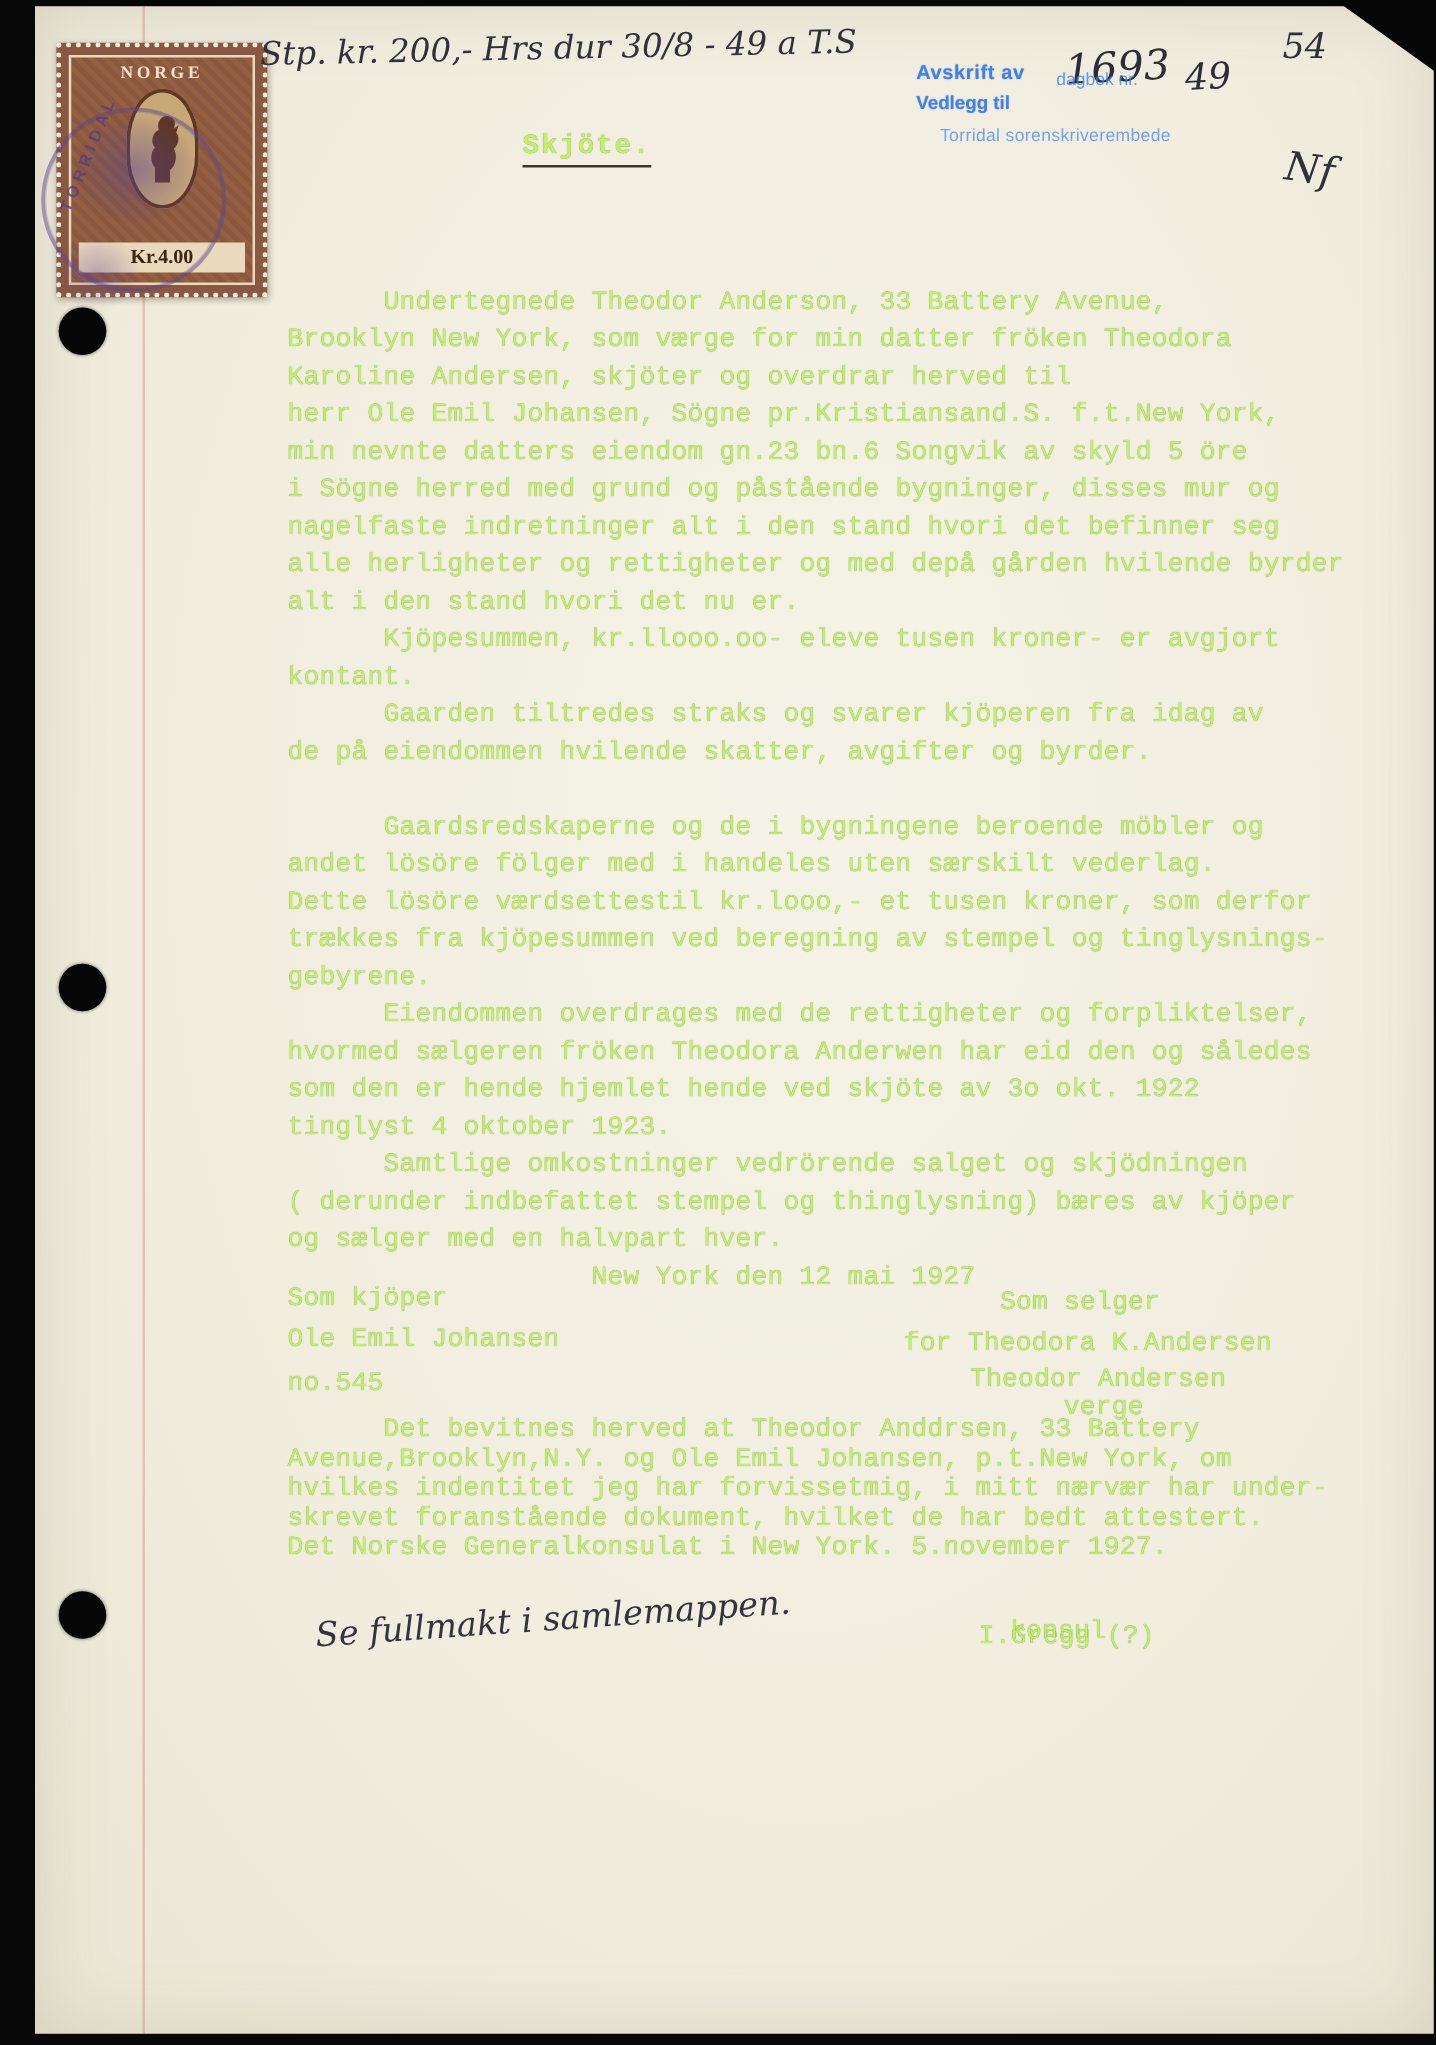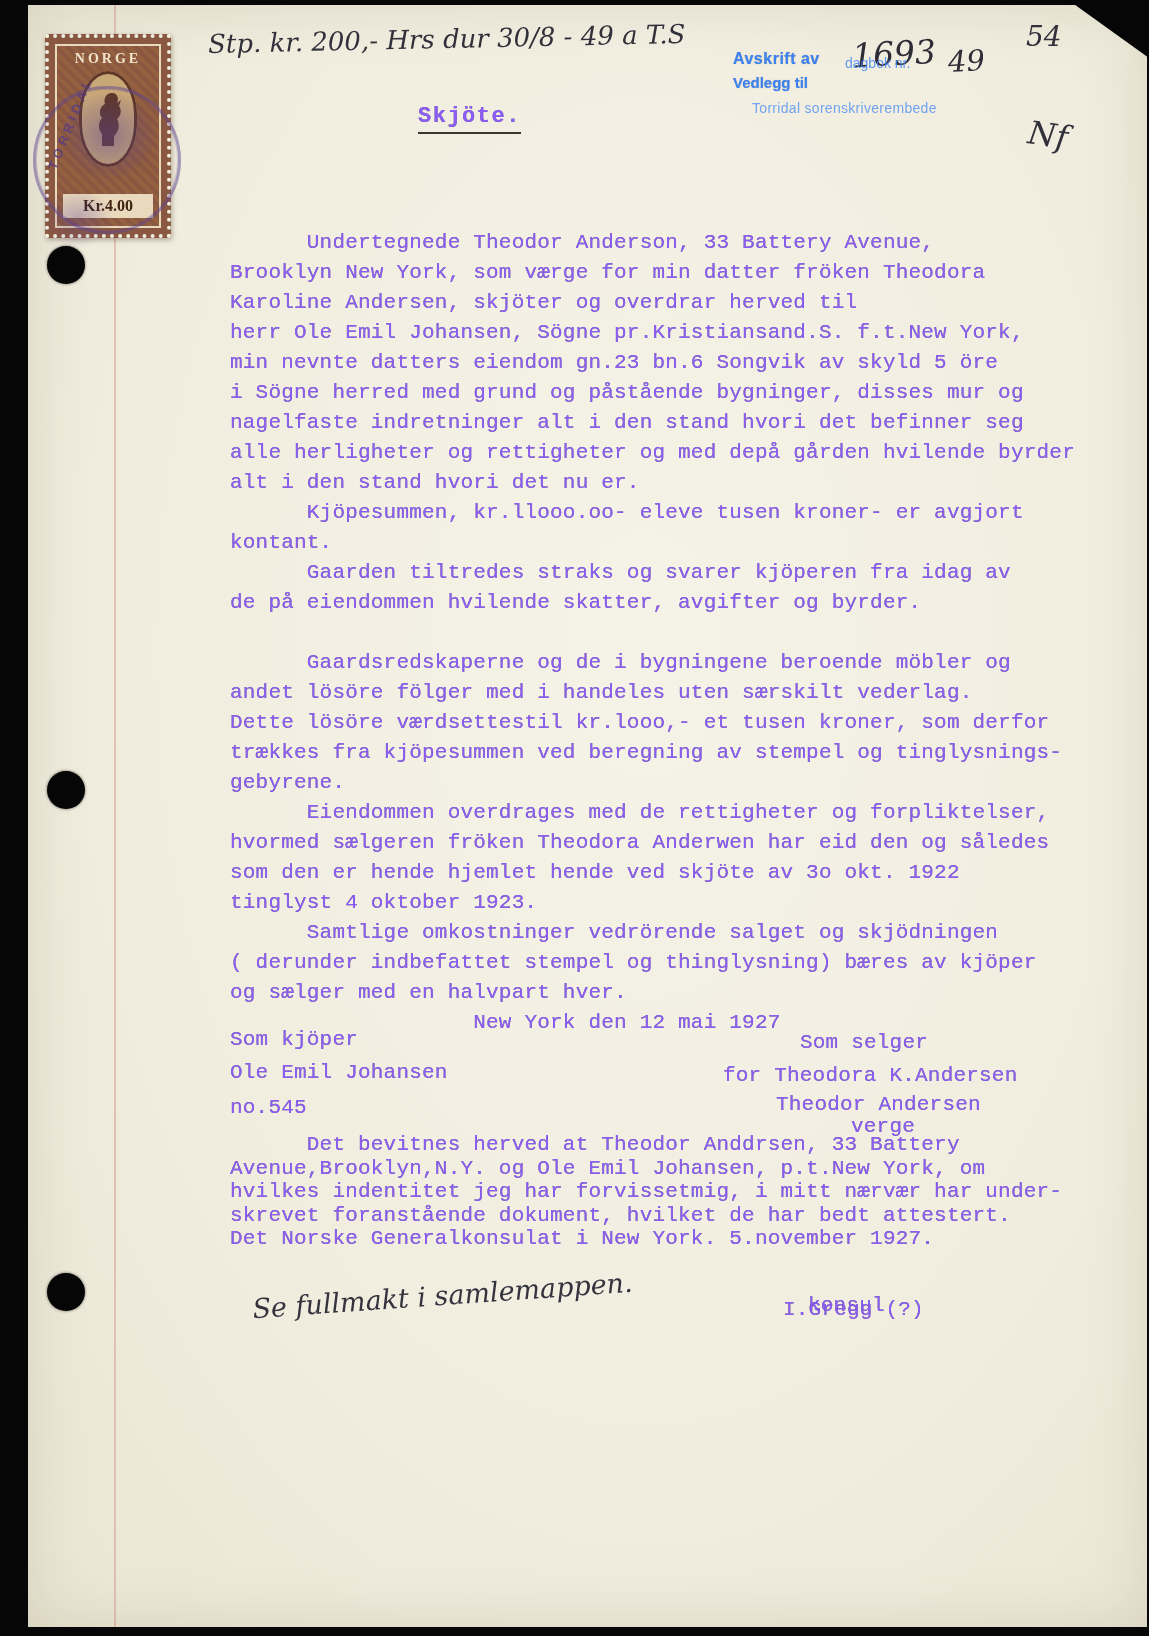--- a/index.html
+++ b/index.html
@@ -23,21 +23,21 @@
     background:rgba(192,90,80,.28);
   }
   .punch-hole{
     position:absolute;width:38px;height:38px;border-radius:50%;
     background:#060606;box-shadow:0 0 3px rgba(0,0,0,.6);
   }
   .hole-1{left:47px;top:246px;} .hole-2{left:47px;top:771px;} .hole-3{left:47px;top:1273px;}
 
   
   .type{
-    color:#8b5cf6;letter-spacing:.2px;
+    color:#bef264;letter-spacing:.2px;
     text-shadow:0 0 .6px rgba(45,42,32,.65);
     white-space:pre;
   }
   .deed-body{position:absolute;left:230px;top:168px;font-size:21px;line-height:30px;}
   .deed-body .deed-line{min-height:30px;}
   .attestation{position:absolute;left:230px;top:1086px;font-size:21px;line-height:23.5px;}
   .attestation .attestation-line{min-height:23.5px;}
 
   .deed-title{
     position:absolute;left:418px;top:104px;
@@ -72,20 +72,21 @@
   .os-line1{position:absolute;left:733px;top:50px;font-size:16px;font-weight:bold;letter-spacing:.5px;text-shadow:0 0 1px rgba(74,69,58,.5);}
   .os-line1b{position:absolute;left:845px;top:55px;font-size:14px;opacity:.8;}
   .os-line2{position:absolute;left:733px;top:74px;font-size:15px;font-weight:bold;text-shadow:0 0 1px rgba(74,69,58,.5);}
   .os-office{position:absolute;left:752px;top:100px;font-size:14px;opacity:.7;letter-spacing:.3px;}
 
   
   .revenue-stamp{
     position:absolute;left:45px;top:34px;width:118px;height:196px;
     background:#8a5740;border:4px dotted #f0edde;border-radius:2px;
     box-shadow:1px 2px 5px rgba(60,40,20,.35);
+    padding-left:43px;
   }
   .stamp-inner{
     position:absolute;inset:6px;border:2px solid #e9d9bd;background:
       repeating-linear-gradient(45deg,#94603f 0 4px,#8a5740 4px 8px);
   }
   .stamp-country{
     margin-top:5px;text-align:center;
     font-family:"Liberation Serif", serif;font-weight:bold;
     font-size:14px;letter-spacing:3px;color:#f2e4c8;
   }

